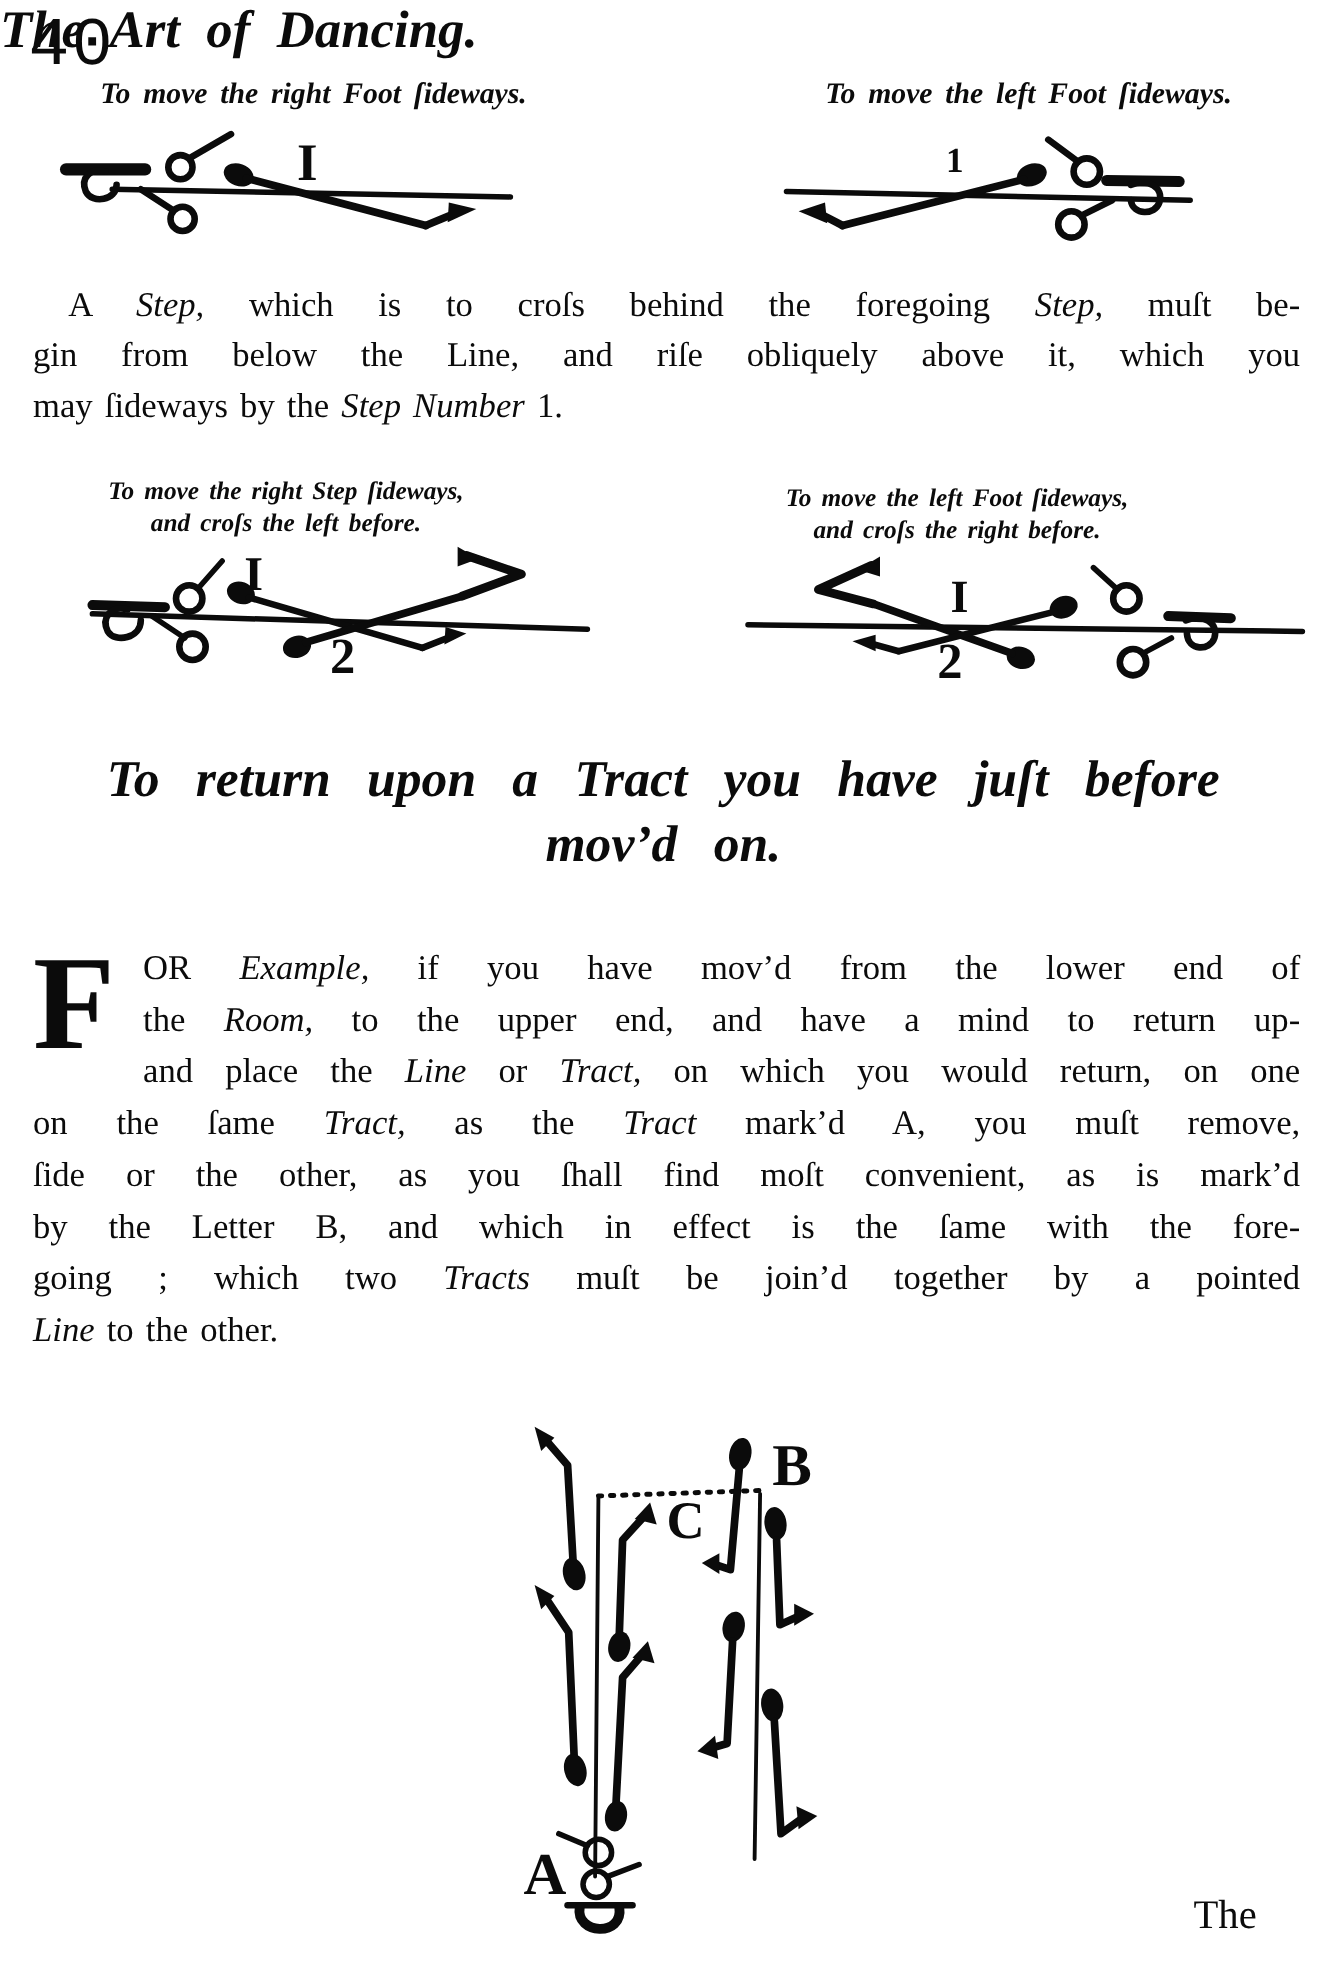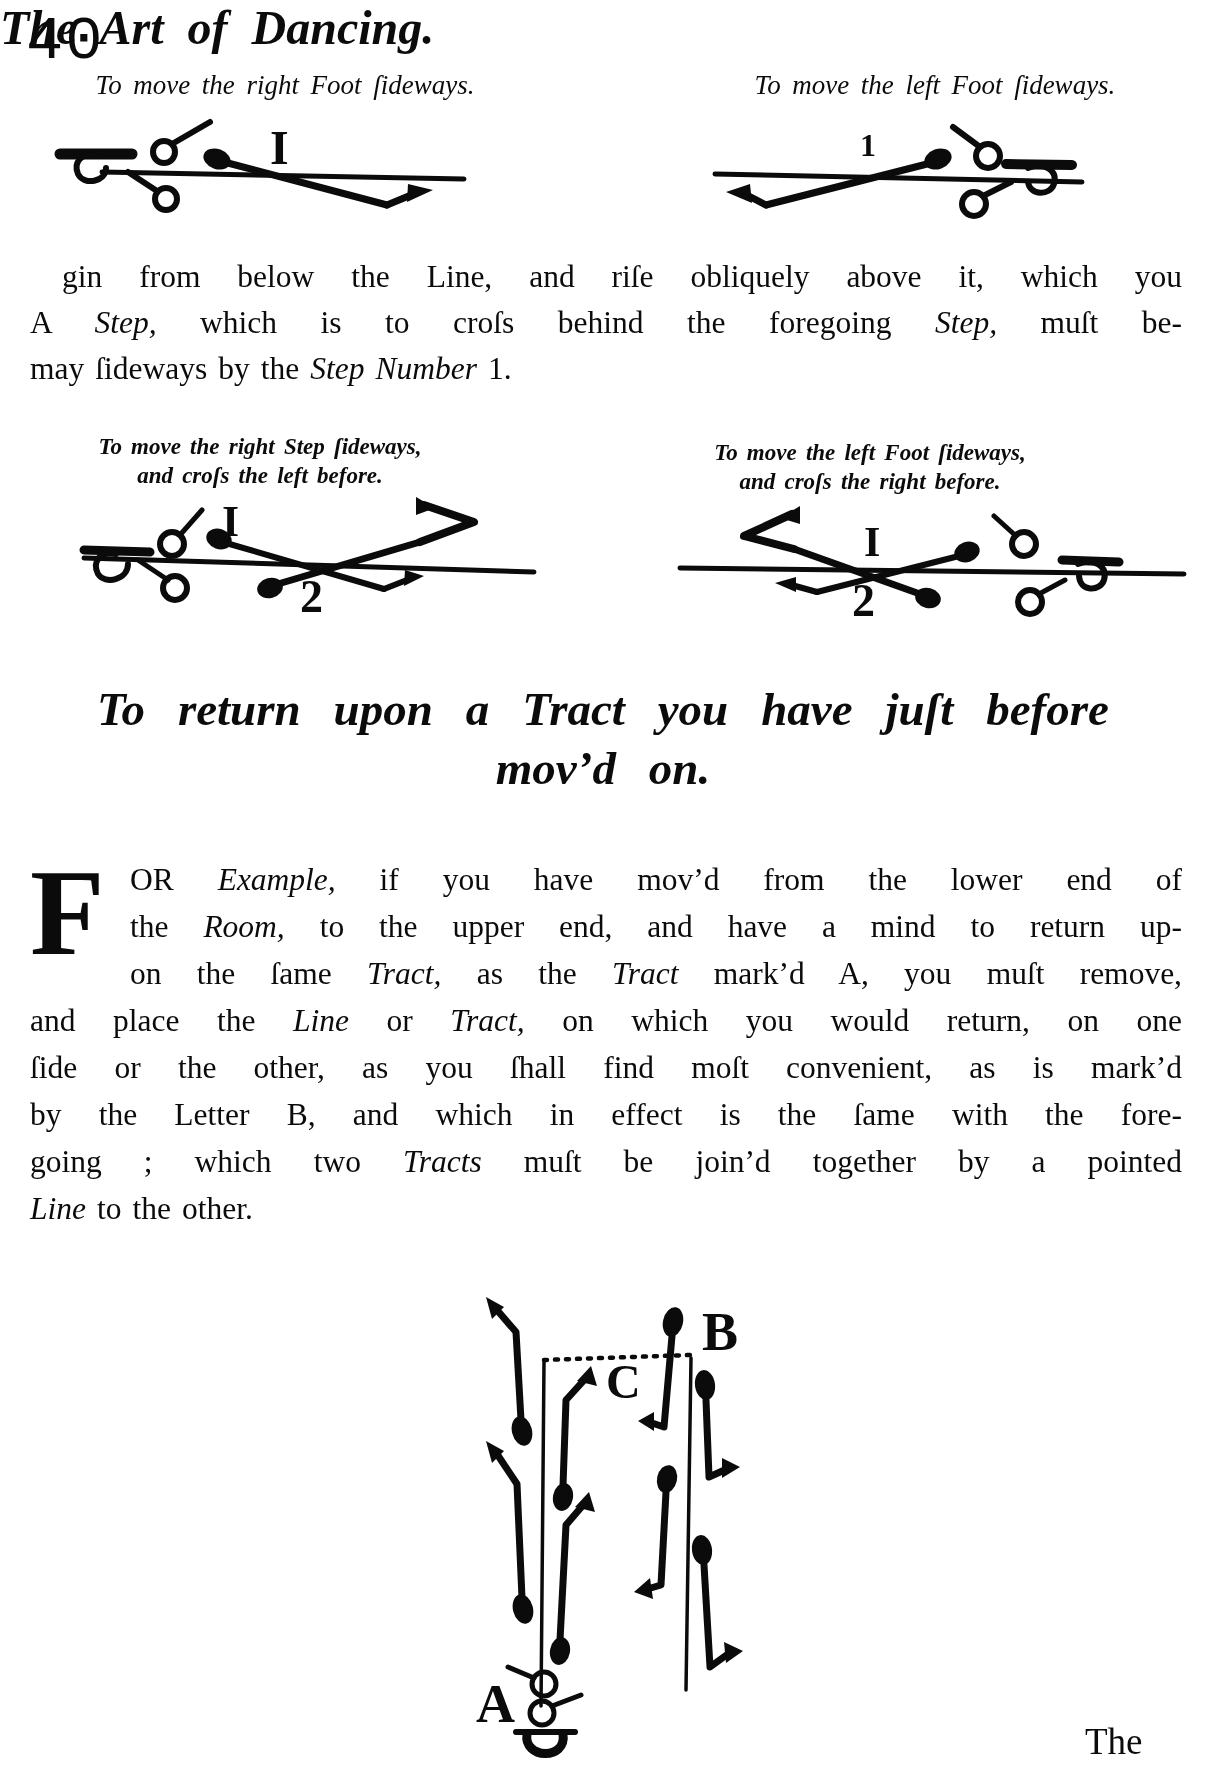--- a/index.html
+++ b/index.html
@@ -6,21 +6,21 @@
   body{
     width:1206px;height:1791px;position:relative;background:#ffffff;
     font-family:"Liberation Serif","DejaVu Serif",serif;color:#0b0b0b;overflow:hidden;
   }
   .abs{position:absolute;}
   .it{font-style:italic;}
   
   #page-number{left:26px;top:6px;font-size:62px;letter-spacing:2px;font-family:Liberation Mono, monospace;}
   #page-title{left:0;right:0;top:0;text-align:left;font-style:italic;font-weight:700;font-size:48px;word-spacing:0.25em;}
   
-  .cap1{top:70px;font-style:italic;font-weight:400;font-size:27px;word-spacing:0.18em;}
+  .cap1{top:70px;font-style:italic;font-weight:700;font-size:27px;word-spacing:0.18em;}
   #cap-r1-left{left:25px;width:520px;text-align:center;}
   #cap-r1-right{left:685px;width:500px;text-align:center;}
   
   .para{left:30px;width:1152px;font-size:31.5px;line-height:46px;word-spacing:0.10em;}
   .pline{white-space:nowrap;}
   .pline.just{white-space:normal;text-align:justify;text-align-last:justify;}
   #para1{top:254px;}
   #para1 .pline:first-child{text-indent:32px;}
   #para2{top:856px;line-height:47px;}
   .dropcap{
@@ -92,22 +92,22 @@
     <path d="M270,43 L243,23" stroke-width="6"></path>
     <circle cx="264" cy="100" r="12" stroke-width="6"></circle>
     <path d="M273,92 L301,78" stroke-width="6"></path>
     <path d="M296,60 L362,61" stroke-width="10"></path>
     <path d="M318,64 C334,58 348,66 344,80 C340,92 320,92 318,78" stroke-width="6"></path>
   </g>
   <text x="150" y="52" font-size="32">1</text>
 </svg>
 
 <div class="abs para" id="para1">
+  <div class="pline just"><span>A </span><span class="it">Step,</span><span> which is to croſs behind the foregoing </span><span class="it">Step,</span><span> muſt be-</span></div>
   <div class="pline just"><span>gin from below the Line, and riſe obliquely above it, which you</span></div>
-  <div class="pline just"><span>A </span><span class="it">Step,</span><span> which is to croſs behind the foregoing </span><span class="it">Step,</span><span> muſt be-</span></div>
   <div class="pline"><span>may ſideways by the </span><span class="it">Step Number</span><span> 1.</span></div>
 </div>
 
 <div class="abs cap2" id="cap-r2-left">
   <div>To move the right Step ſideways,</div>
   <div>and croſs the left before.</div>
 </div>
 <div class="abs cap2" id="cap-r2-right">
   <div>To move the left Foot ſideways,</div>
   <div>and croſs the right before.</div>
@@ -171,22 +171,22 @@
 
 <div class="abs" id="section-heading">
   <div>To return upon a Tract you have juſt before</div>
   <div>mov’d on.</div>
 </div>
 
 <div class="abs para" id="para2">
   <span class="dropcap">F</span>
   <div class="pline just"><span>OR </span><span class="it">Example,</span><span> if you have mov’d from the lower end of</span></div>
   <div class="pline just"><span>the </span><span class="it">Room,</span><span> to the upper end, and have a mind to return up-</span></div>
+  <div class="pline just"><span>and place the </span><span class="it">Line</span><span> or </span><span class="it">Tract,</span><span> on which you would return, on one</span></div>
   <div class="pline just"><span>on the ſame </span><span class="it">Tract,</span><span> as the </span><span class="it">Tract</span><span> mark’d A, you muſt remove,</span></div>
-  <div class="pline just"><span>and place the </span><span class="it">Line</span><span> or </span><span class="it">Tract,</span><span> on which you would return, on one</span></div>
   <div class="pline just"><span>ſide or the other, as you ſhall find moſt convenient, as is mark’d</span></div>
   <div class="pline just"><span>by the Letter B, and which in effect is the ſame with the fore-</span></div>
   <div class="pline just"><span>going ; which two </span><span class="it">Tracts</span><span> muſt be join’d together by a pointed</span></div>
   <div class="pline"><span class="it">Line</span><span> to the other.</span></div>
 </div>
 
 <svg class="abs fig" id="fig-return" width="400" height="500" viewBox="0 0 400 500">
   <g>
     <path d="M144,80 L141,424" stroke-width="3.5"></path>
   </g>

